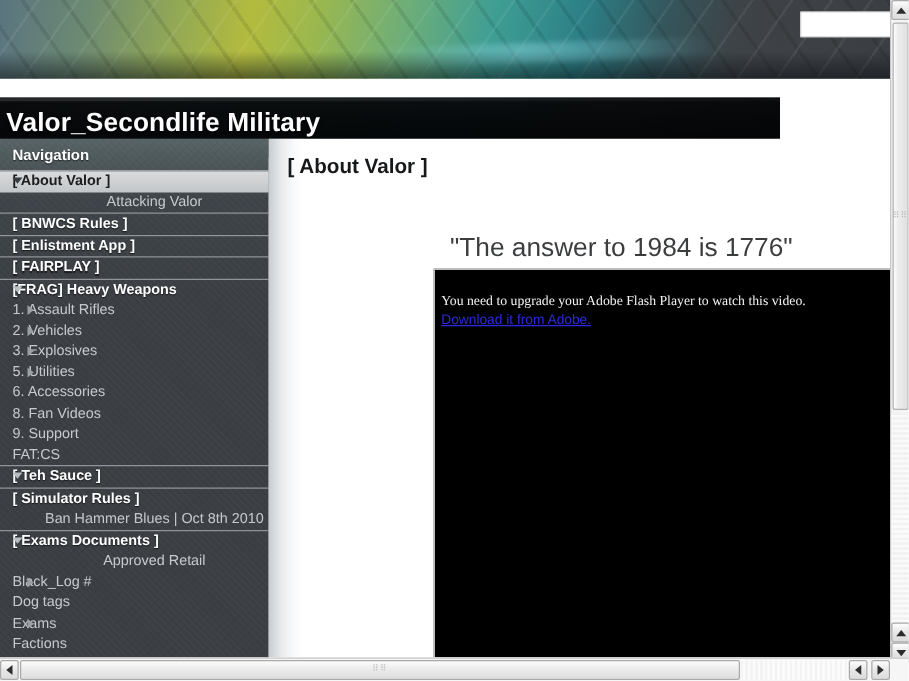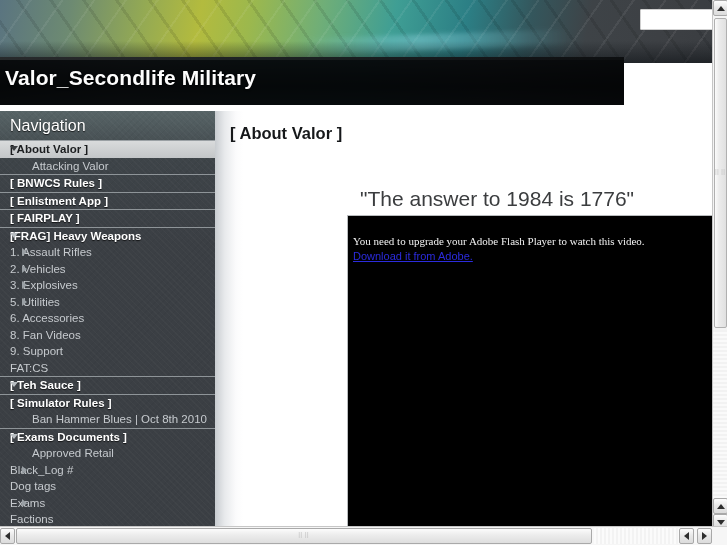--- a/index.html
+++ b/index.html
@@ -78,21 +78,21 @@
     font-family: "Liberation Sans", sans-serif;
     font-size: 11px;
     color: #111;
     padding: 0 3px;
     outline: none;
   }
 
   
   #titlebar {
     position: absolute;
-    left: 0; top: 57px;
+    left: 0; top: 78px;
     width: 624px; height: 48px;
     background:
       linear-gradient(180deg, #3a4044 0%, #272c30 38%, #1f2428 62%, #2c3236 100%),
       linear-gradient(90deg, #2a3034 0%, #343b3e 20%, #2a3a3c 42%, #28383c 58%, #2b3034 78%, #24282c 100%);
     background-blend-mode: multiply, normal;
     overflow: hidden;
     padding-left: 16px;
   }
   #titlebar:after {
     content:"";
@@ -126,22 +126,22 @@
   #sidebar-noise {
     position:absolute; inset:0;
     background-image:
       repeating-linear-gradient(45deg, rgba(255,255,255,.025) 0 1px, rgba(0,0,0,0) 1px 4px),
       repeating-linear-gradient(-45deg, rgba(0,0,0,.035) 0 1px, rgba(0,0,0,0) 1px 5px);
     pointer-events:none;
   }
   #nav-heading {
     position: relative;
     color: #ffffff;
-    font-size: 16px;
-    font-weight: normal;
+    font-size: 12px;
+    font-weight: bold;
     padding: 6px 0 5px 10px;
     text-shadow: 0 1px 1px rgba(0,0,0,.7);
   }
   .nav-list { list-style: none; margin: 0; padding: 0; position: relative; }
   .nav-item {
     position: relative;
     font-size: 11.5px;
     line-height: 16.5px;
     padding: 0 0 0 10px;
     color: #c9cdd1;
@@ -156,21 +156,21 @@
     height: 17.5px;
     line-height: 16.5px;
     text-shadow: 0 1px 1px rgba(0,0,0,.7);
   }
   .nav-item.active {
     background: linear-gradient(180deg, #d9dbdc 0%, #c3c6c8 100%);
     color: #1b1d1f;
     text-shadow: none;
     border-top: 1px solid #9aa0a4;
   }
-  .nav-item.child   { padding-left: 32px; color: #c6cace; }
+  .nav-item.child   { padding-left: 32px; color: #c6cace; text-align: center; }
   .nav-item.child2  { color: #c6cace; }
 
   .tri {
     position: absolute;
     left: 10px; top: 5px;
     width: 0; height: 0;
     border-left: 4.5px solid transparent;
     border-right: 4.5px solid transparent;
     border-top: 5px solid #b8bdc1;
   }

